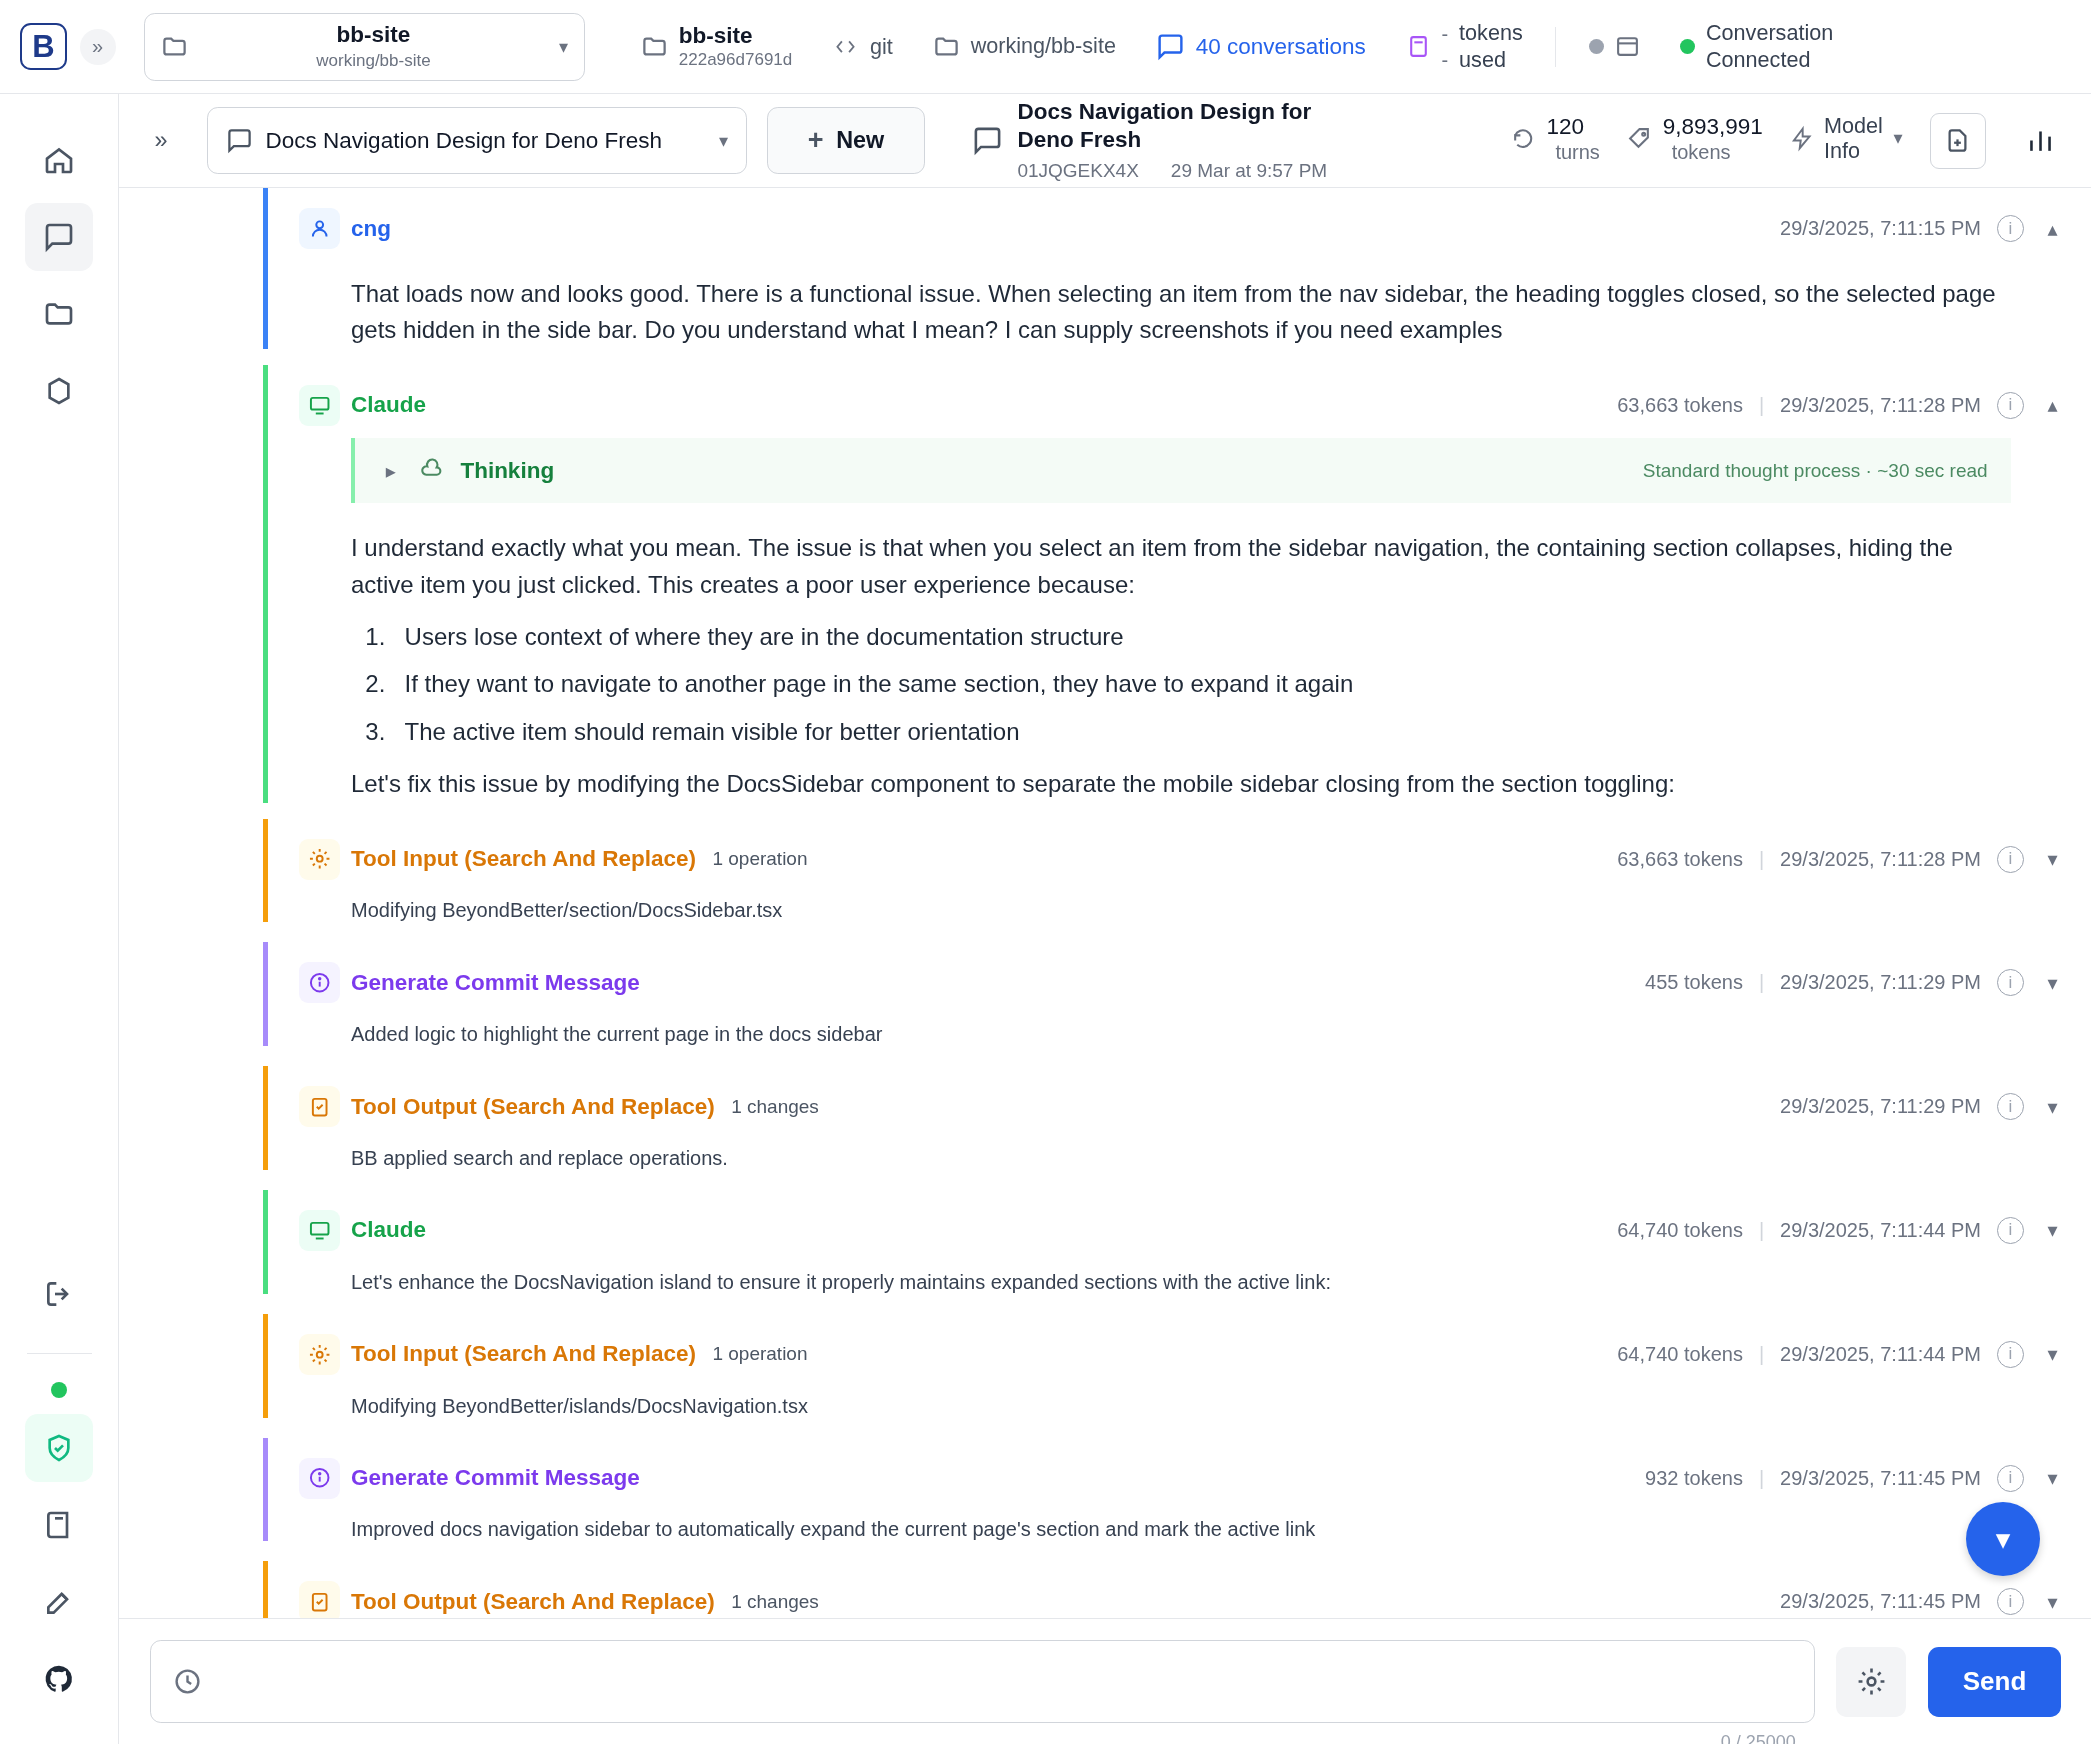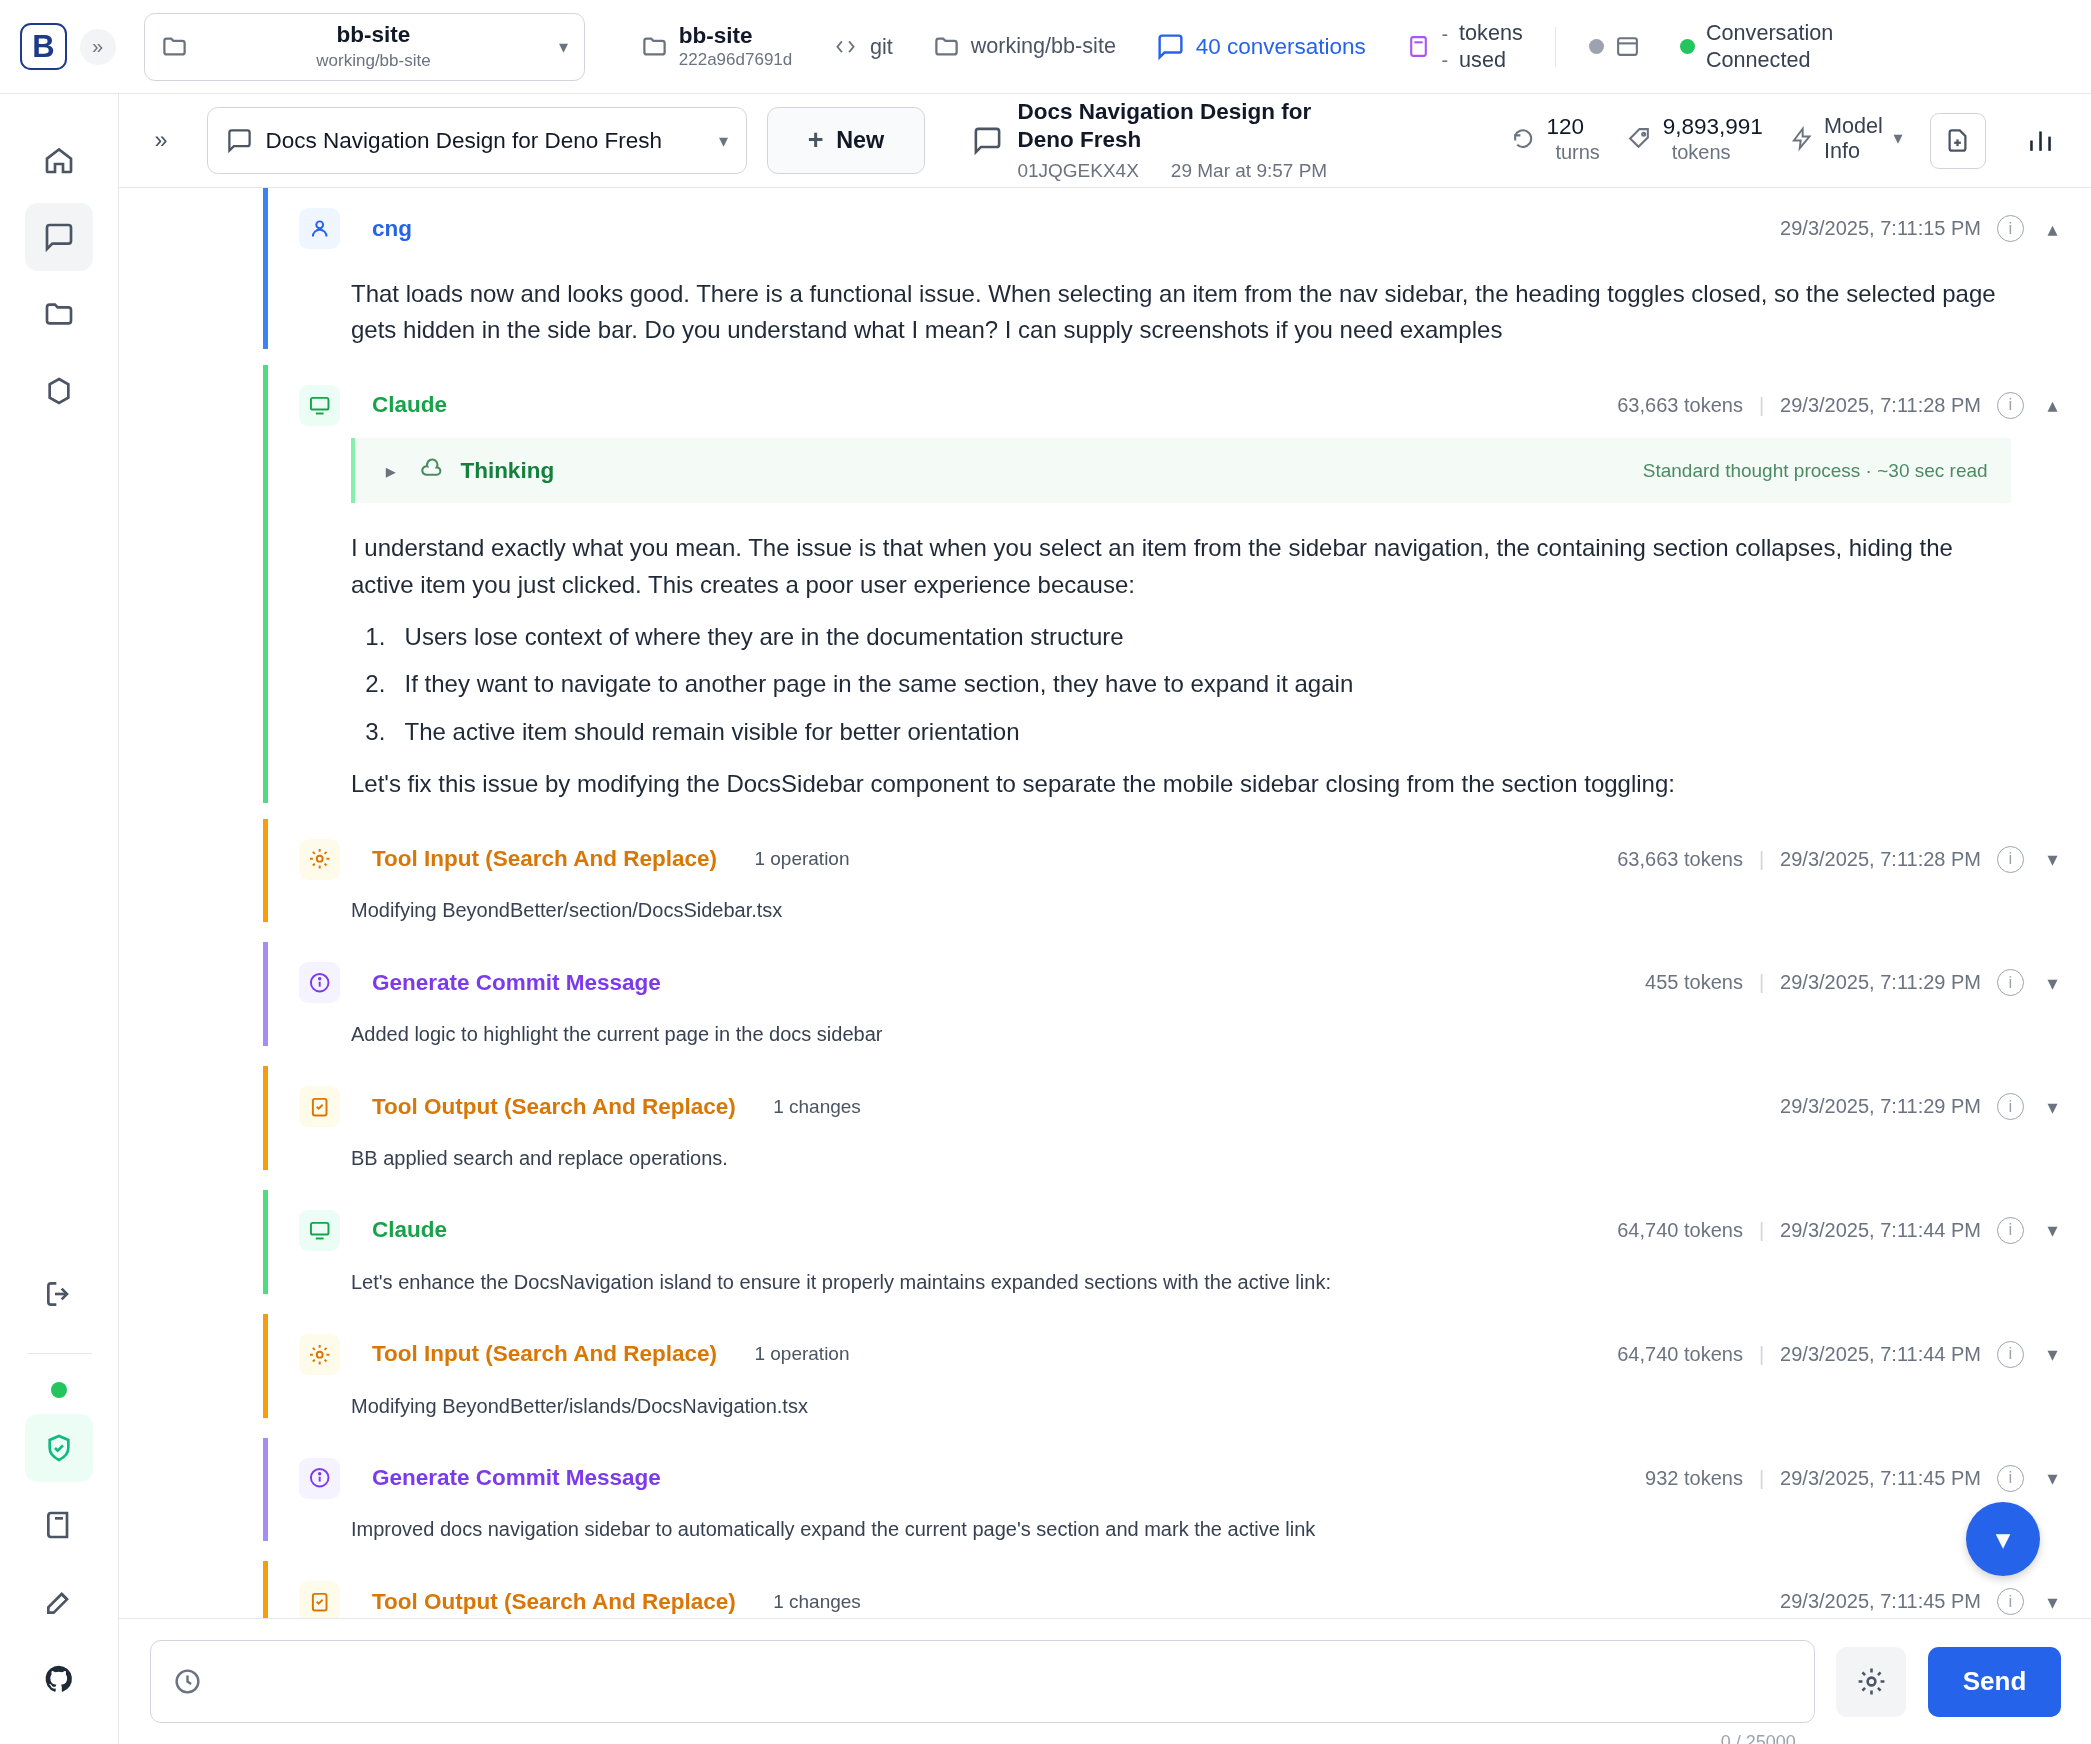--- a/index.html
+++ b/index.html
@@ -127,21 +127,21 @@
   
   .conv { flex: 1; overflow: hidden; position: relative; background: #fff; }
   .msg { position: relative; padding: 0 27px 0 0; }
   .bar { position: absolute; left: 144px; top: 0; bottom: 0; width: 4.5px; }
   .bar.user { background: #3b82f6; }
   .bar.assistant { background: #4ade80; }
   .bar.tool-in { background: #f59e0b; }
   .bar.tool-out { background: #f59e0b; }
   .bar.commit { background: #a78bfa; }
 
-  .msg-head { display: flex; align-items: center; padding: 20px 0 0 180px; gap: 32px; }
+  .msg-head { display: flex; align-items: center; padding: 20px 0 0 180px; gap: 11px; }
   .av {
     width: 41px; height: 41px; border-radius: 9px;
     display: flex; align-items: center; justify-content: center;
     font-size: 21.6px;
   }
   .av.user { background: #eff6ff; color: #2563eb; }
   .av.assistant { background: #ecfdf5; color: #16a34a; }
   .av.tool { background: #fffbeb; color: #d97706; }
   .av.commit { background: #f5f3ff; color: #7c3aed; }
   .name { font-size: 22.5px; font-weight: bold; }

